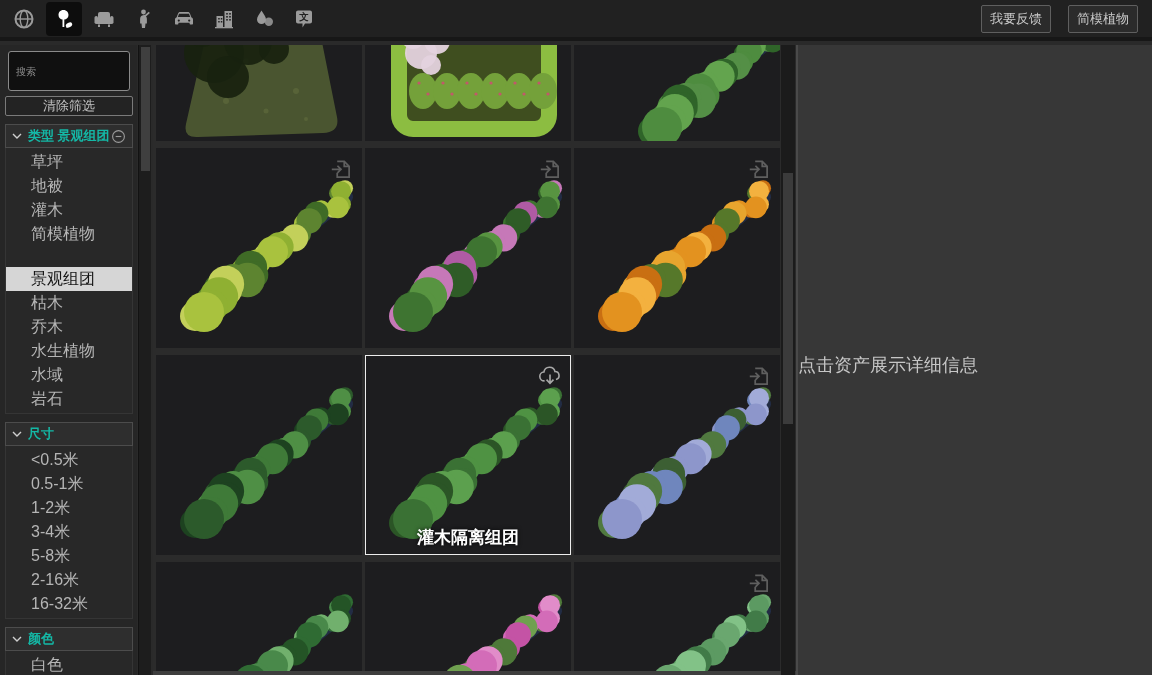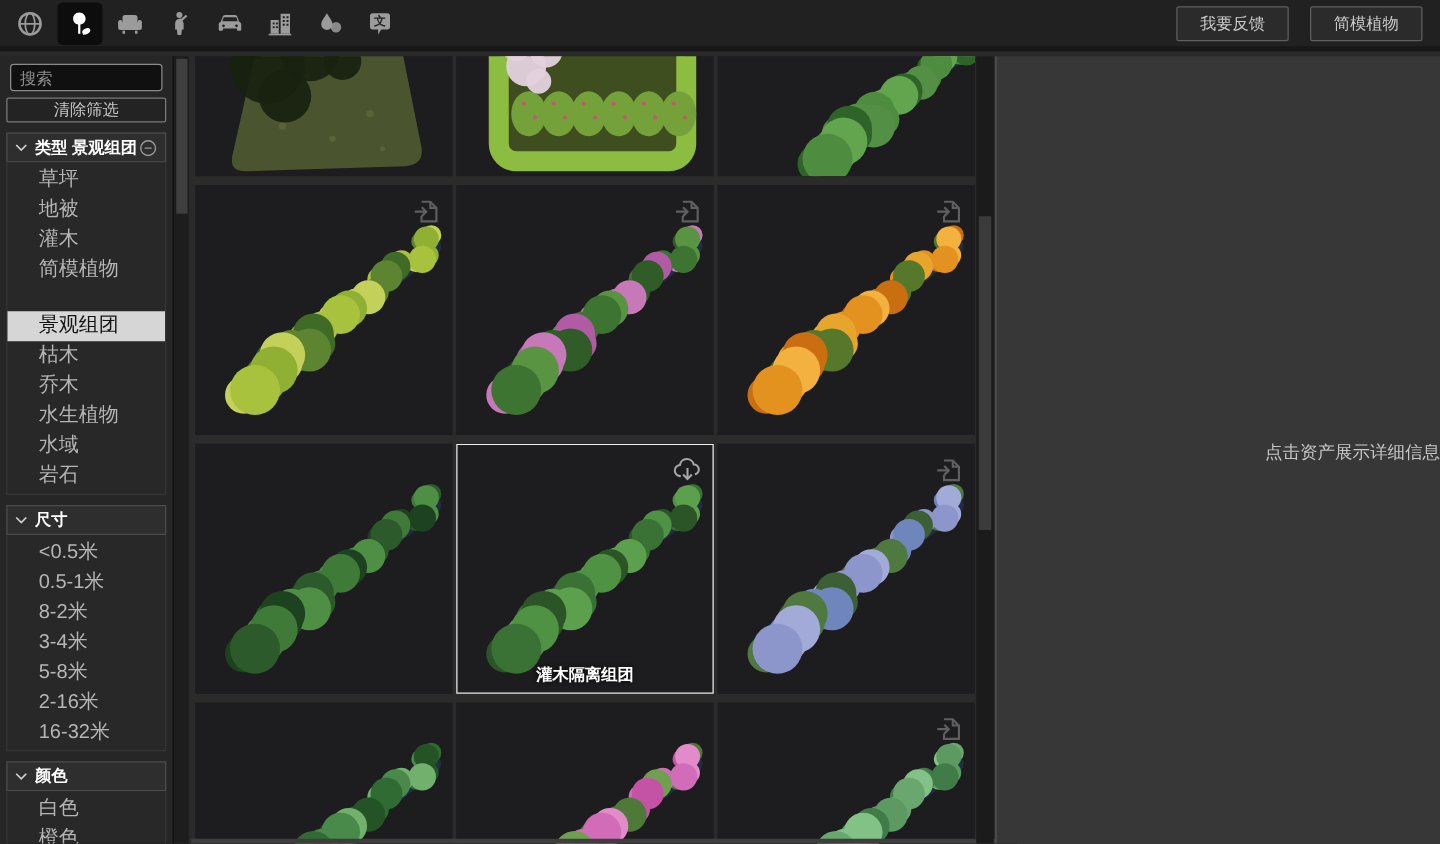--- a/index.html
+++ b/index.html
@@ -8,32 +8,32 @@
 
   
   #toolbar { position:absolute; top:0; left:0; width:1152px; height:41px;
     background:#212121; border-bottom:4px solid #171717; display:flex; align-items:center; }
   .tool-icons { display:flex; gap:4px; padding-left:6px; }
   .tool-btn { width:36px; height:34px; display:flex; align-items:center; justify-content:center;
     border-radius:4px; color:#9b9b9b; cursor:pointer; }
   .tool-btn.active { background:#0d0d0d; color:#ffffff; }
   .toolbar-right { margin-left:auto; display:flex; gap:17px; padding-right:14px; }
   .tb-button { background:#2b2b2b; border:1px solid #5f5f5f; color:#c9c9c9; font-size:13px;
-    padding:4px 18px; border-radius:2px; font-family:inherit; cursor:pointer; }
+    padding:4px 8px; border-radius:2px; font-family:inherit; cursor:pointer; }
 
   
   #sidebar { position:absolute; top:45px; left:0; width:137px; height:630px; background:#262626; overflow:hidden; }
-  .search { display:block; margin:6px 7px 0 8px; width:122px; height:22px; background:#101010;
-    border:1px solid #8a8a8a; border-radius:3px; color:#cccccc; padding:0 7px; font-size:13px; font-family:inherit; }
+  .search { display:block; margin:6px 7px 0 8px; width:122px; height:40px; background:#101010;
+    border:1px solid #8a8a8a; border-radius:3px; color:#cccccc; padding:0 7px; font-size:10px; font-family:inherit; }
   .search::placeholder { color:#8f8f8f; }
   .clear-btn { display:block; margin:5px 20px 0 5px; width:128px; height:20px; background:#232323;
     border:1px solid #7a7a7a; color:#c5c5c5; font-size:13px; border-radius:2px; font-family:inherit; cursor:pointer; }
   .fsection { margin:8px 4px 0 5px; }
   .fheader { height:24px; background:#2e2e2e; border:1px solid #4c4c4c; display:flex; align-items:center;
-    color:#ffffff; font-size:13px; font-weight:bold; padding:0 6px; cursor:pointer; }
+    color:#14b8a6; font-size:13px; font-weight:bold; padding:0 6px; cursor:pointer; }
   .fheader .chev { width:10px; height:6px; margin-right:6px; flex:none; }
   .fheader .ftitle { flex:1; white-space:nowrap; overflow:hidden; }
   .fheader .minus { width:15px; height:15px; flex:none; cursor:pointer; }
   .flist { background:#282828; border:1px solid #353535; border-top:none; padding:2px 0; }
   .fitem { height:24px; line-height:24px; padding-left:25px; color:#b5b5b5; font-size:16px;
     white-space:nowrap; cursor:pointer; }
   .fitem.selected { background:#d6d6d6; color:#141414;margin-top:21px; }
 
   
   #sidebar-scroll { position:absolute; top:45px; left:138px; width:13px; height:630px;
@@ -43,32 +43,32 @@
   
   #grid-wrap { position:absolute; top:45px; left:153px; width:628px; height:630px;
     overflow:hidden; background:#2b2b2b; }
   #grid { position:absolute; top:-104px; left:3px; display:grid;
     grid-template-columns:repeat(3,206px); grid-auto-rows:200px; gap:7px 3px; }
   .cell { position:relative; background:#1d1d1f; overflow:hidden; cursor:pointer; }
   .cell.selected { box-shadow:0 0 0 1px #ededed inset; }
   .cell svg.thumbsvg { display:block; }
   .badge { position:absolute; top:8px; right:8px; width:26px; height:26px; cursor:pointer; }
   .clabel { position:absolute; bottom:6px; left:0; width:100%; text-align:center; color:#ffffff;
-    font-size:13px; font-weight:bold; text-shadow:0 0 4px rgba(0,0,0,.9); }
+    font-size:17px; font-weight:bold; text-shadow:0 0 4px rgba(0,0,0,.9); }
   #grid-bottom-edge { position:absolute; left:153px; top:671px; width:643px; height:4px; background:#3e3e3e; }
 
   
   #grid-scroll { position:absolute; top:45px; left:781px; width:14px; height:630px; background:#1b1b1b; }
   #grid-scroll .thumb { position:absolute; top:128px; left:2px; width:10px; height:251px; background:#3b3b3b; }
 
   
   #panel-divider { position:absolute; top:45px; left:796px; width:2px; height:630px; background:#4a4a4a; }
   #details-panel { position:absolute; top:45px; left:798px; width:354px; height:630px; background:#373737; }
-  #details-hint { position:absolute; top:308px; left:0; width:100%; text-align:right;
-    color:#c6c6c6; font-size:14px; }
+  #details-hint { position:absolute; top:308px; left:0; width:100%; text-align:left;
+    color:#c6c6c6; font-size:18px; }
 </style>
 </head>
 <body>
 
 <div id="toolbar">
   <div class="tool-icons">
     <div class="tool-btn">
       <svg width="24" height="24" viewBox="0 0 24 24">
           <circle cx="12" cy="12" r="8.5" fill="none" stroke="currentColor" stroke-width="2"></circle>
           <ellipse cx="12" cy="12" rx="3.8" ry="8.5" fill="none" stroke="currentColor" stroke-width="1.4"></ellipse>
@@ -173,21 +173,21 @@
       <div class="fsection">
         <div class="fheader">
           <svg class="chev" viewBox="0 0 10 6">
             <polyline points="1,1 5,5 9,1" fill="none" stroke="#cfcfcf" stroke-width="1.4"></polyline>
           </svg>
           <span class="ftitle">尺寸</span>
         </div>
         <div class="flist">
           <div class="fitem">&lt;0.5米</div>
           <div class="fitem">0.5-1米</div>
-          <div class="fitem">8-2米</div>
+          <div class="fitem">1-2米</div>
           <div class="fitem">3-4米</div>
           <div class="fitem">5-8米</div>
           <div class="fitem">2-16米</div>
           <div class="fitem">16-32米</div>
         </div>
       </div>
       <div class="fsection">
         <div class="fheader">
           <svg class="chev" viewBox="0 0 10 6">
             <polyline points="1,1 5,5 9,1" fill="none" stroke="#cfcfcf" stroke-width="1.4"></polyline>

